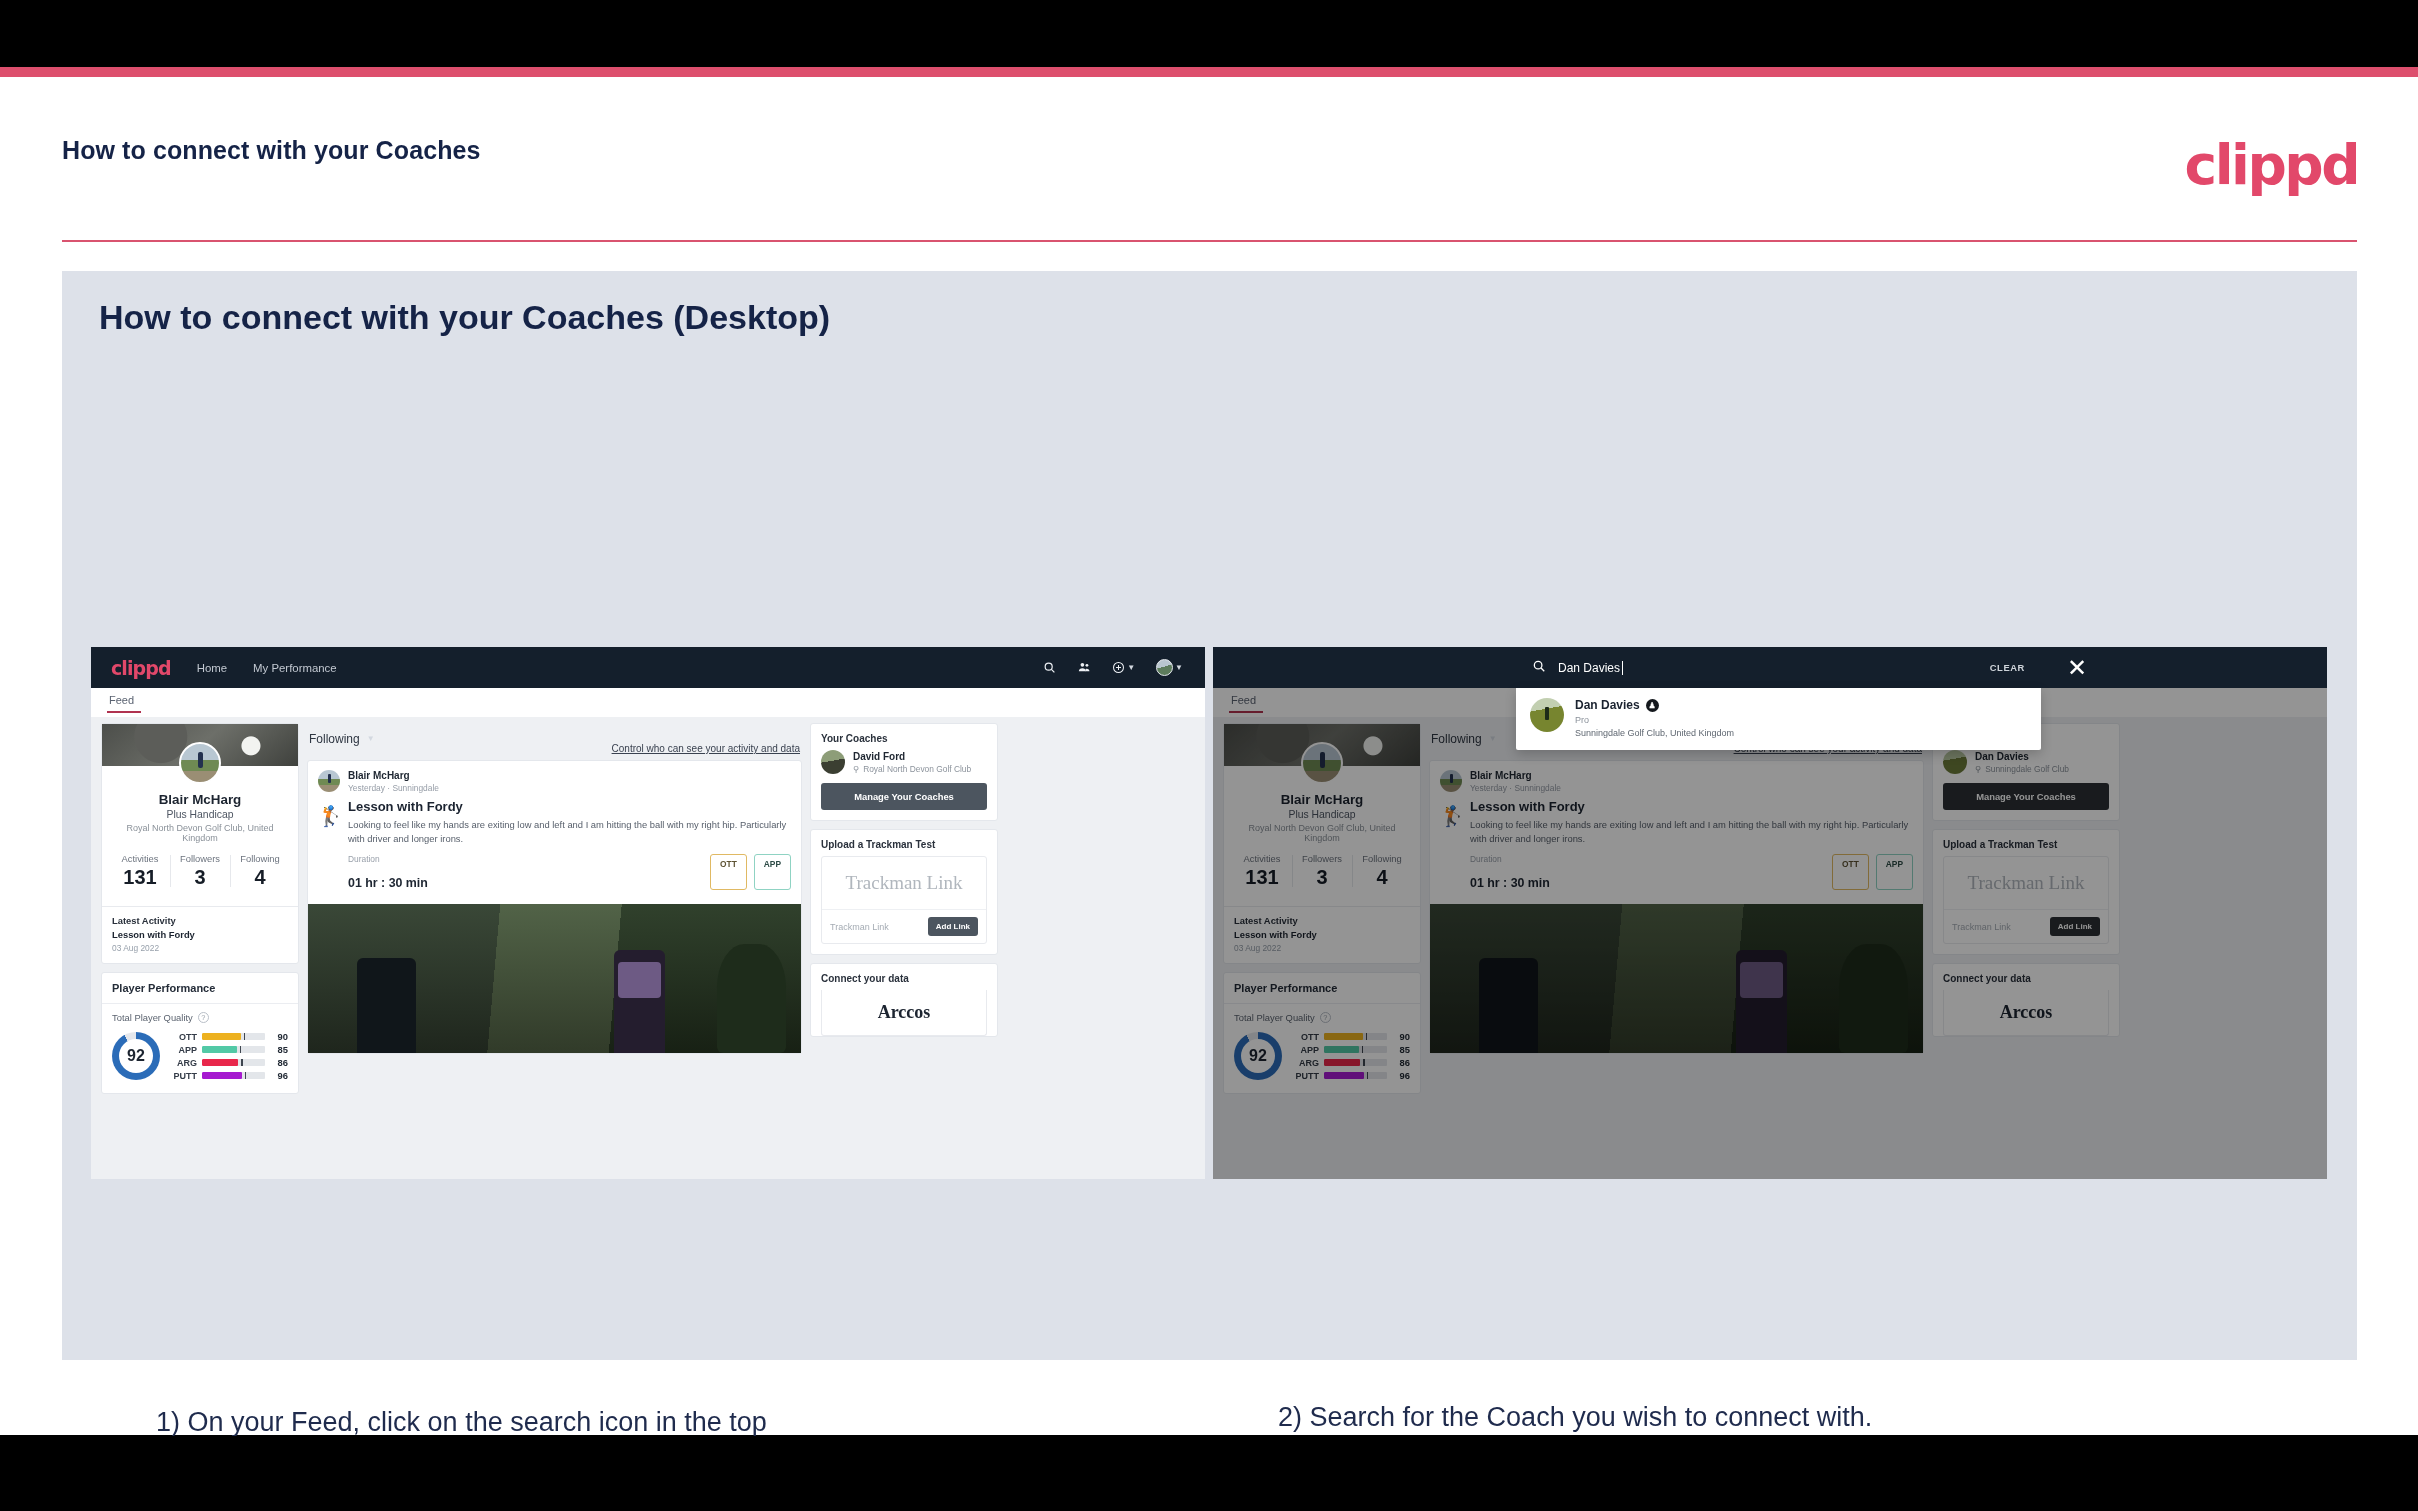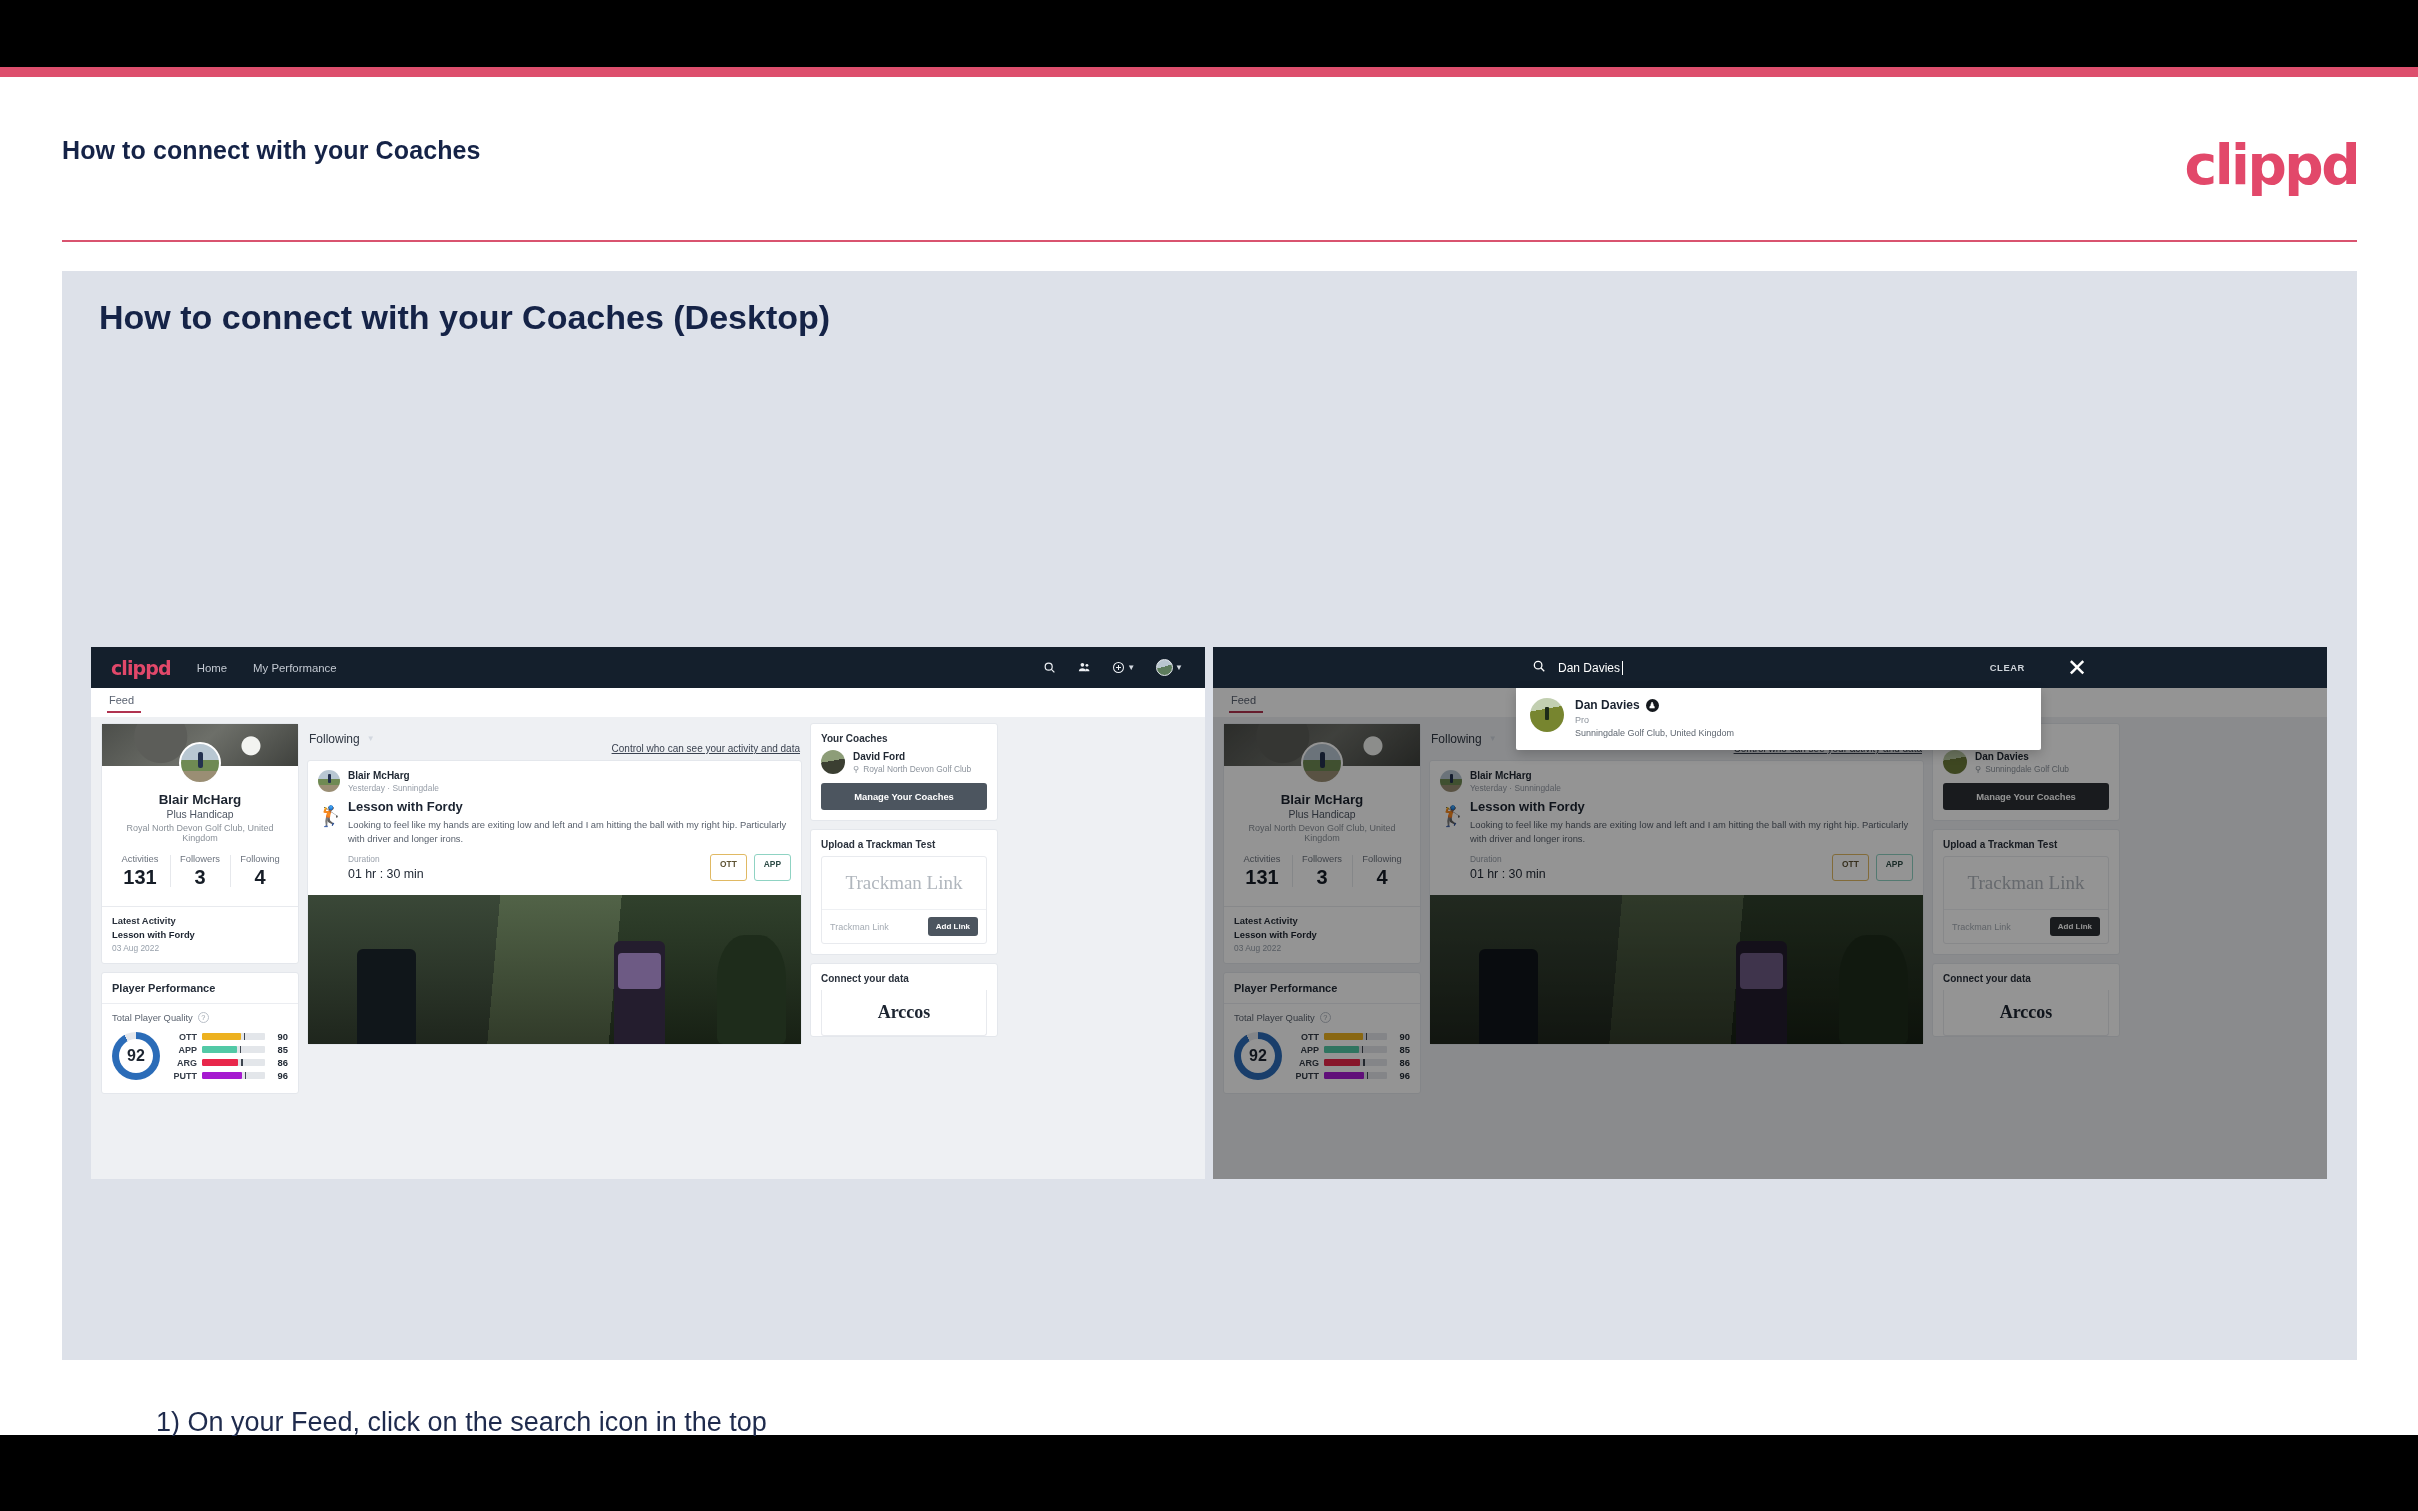--- a/index.html
+++ b/index.html
@@ -175,21 +175,21 @@
   .post-meta { font-size: 8.4px; color: #969da7; margin-top: 2px; }
   .post-body { padding: 4px 10px 8px 40px; position: relative; }
   .swing-icon {
     position: absolute; left: 10px; top: 8px; width: 22px; height: 26px;
     color: #cfd4da; font-size: 20px; line-height: 26px; text-align: center;
   }
   .post-title { font-size: 13px; font-weight: 700; color: #1b2330; }
   .post-text { font-size: 9.4px; color: #58606c; margin-top: 4px; line-height: 1.5; }
   .dur-row { display: flex; justify-content: space-between; margin-top: 8px; }
   .dur-lab { font-size: 8.4px; color: #9aa1ab; }
-  .dur-val { font-size: 12.4px; color: #1d2531; margin-top: 3px; }
+  .dur-val { font-size: 12.4px; color: #1d2531; margin-top: 12px; font-weight: bold; }
   .chips { display: flex; gap: 7px; }
   .chip { font-size: 8.4px; font-weight: 700; padding: 4px 9px; border-radius: 3px; }
   .chip-ott { color: #5d5233; border: 1px solid #e0b963; }
   .chip-app { color: #2c4a45; border: 1px solid #8fd3c3; }
   .post-photo {
     height: 149px; margin-top: 6px;
     background:
       linear-gradient(180deg, rgba(120,150,120,.15), rgba(0,0,0,.35)),
       linear-gradient(95deg,#2f3a2c 0 38%, #4b5a3f 38% 62%, #24321f 62% 100%);
     position: relative; overflow: hidden;
@@ -689,20 +689,21 @@
               <div class="arccos">Arccos</div>
             </div>
           </div>
 
         </div>
 
         <div class="dim-layer"></div>
       </div>
 
       <div class="caption cap1">1) On your Feed, click on the search icon in the top right of the screen.</div>
+      <div class="caption cap2">2) Search for the Coach you wish to connect with.</div>
     </div>
 
     <div class="copyright">Copyright Clippd 2022</div>
   </div>
 
   <div class="bottom-black"></div>
 </div>
 
 
 </body></html>

